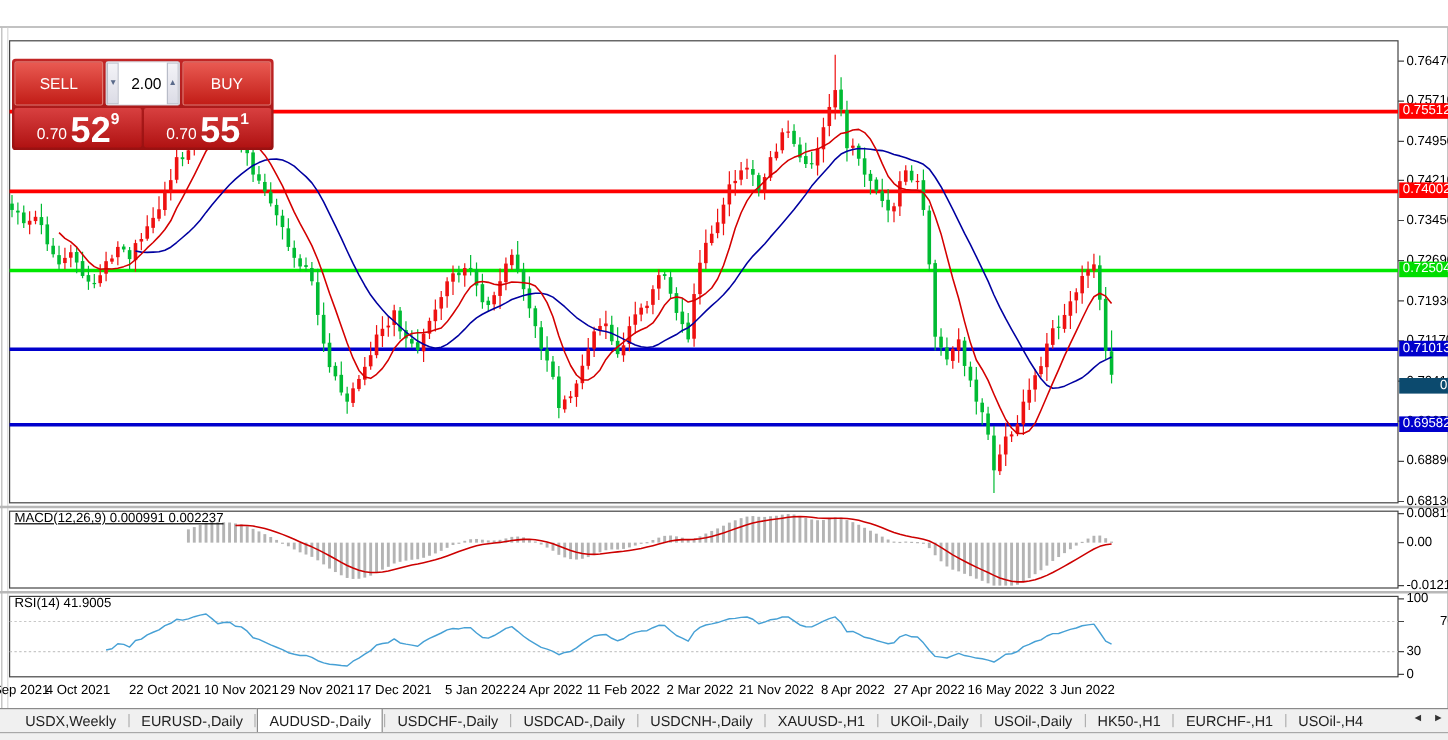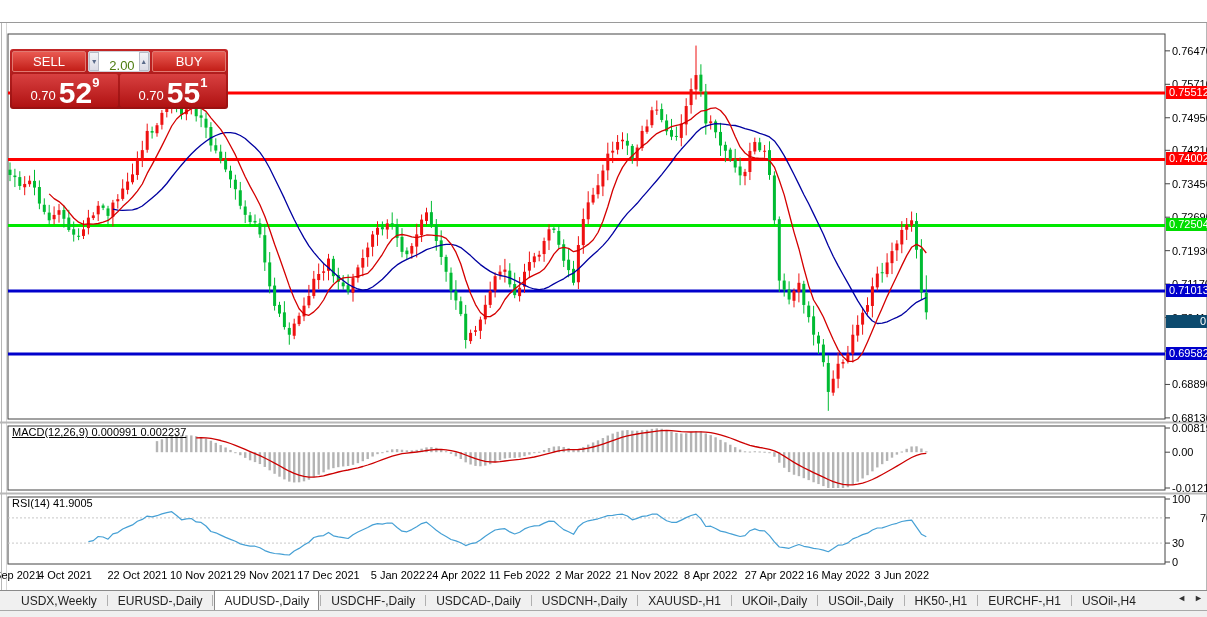--- a/index.html
+++ b/index.html
@@ -24,31 +24,31 @@
   svg#plot { position:absolute; left:0; top:0; pointer-events:none; }
 
   
   #chart-title { position:absolute; left:13px; top:11px; font-size:11px; color:#000;
     font-weight:400; white-space:nowrap; }
   #chart-title .tri { font-size:8px; margin-right:5px; }
 
   
   #trade-panel { position:absolute; left:10px; top:26px; width:218px;
     background:linear-gradient(#c22525,#991111); border-radius:3px; padding:2px; }
-  .tp-row1 { display:flex; gap:2px; height:21px;justify-content:flex-end; }
+  .tp-row1 { display:flex; gap:2px; height:37px;justify-content:flex-end; }
   .tp-btn { flex:0 0 74px; background:linear-gradient(#e95a52,#c21d17);
     border:1px solid #e07a72; border-radius:2px; color:#fff; font-size:13px;
     display:flex; align-items:center; justify-content:center; cursor:pointer; }
   .tp-spin { flex:1; display:flex; background:#fff; border-radius:2px; overflow:hidden;
     border:1px solid #d0d0d8; }
   .spin-btn { width:16px; background:linear-gradient(#f3f3f7,#dcdce6); border:1px solid #b8bcc8;
     color:#5a6a8a; font-size:7px; display:flex; align-items:center; justify-content:center;
     cursor:pointer; }
   .tp-vol { width:100%; border:none; outline:none; text-align:right; font-size:13px;
-    color:#4d7c0f; padding:13px 4px; font-family:"Liberation Sans",sans-serif; }
+    color:#000000; padding:13px 4px; font-family:"Liberation Sans",sans-serif; }
   .tp-row2 { display:flex; gap:2px; margin-top:2px; height:33px; }
   .price-box { flex:1; background:linear-gradient(#d84040,#b01212);
     border-radius:2px; color:#fff; display:flex; align-items:flex-end;
     justify-content:center; padding-bottom:1px; cursor:pointer; }
   .pb-small { font-size:13px; font-weight:400; margin:0 3px 3px 0;text-align:center; }
   .pb-big { font-size:30px; font-weight:700; line-height:26px; }
   .pb-sup { font-size:13px; font-weight:700; align-self:flex-start; margin-top:1px; }
 
   
   .ind-label { position:absolute; font-size:11px; color:#000; white-space:nowrap; }

